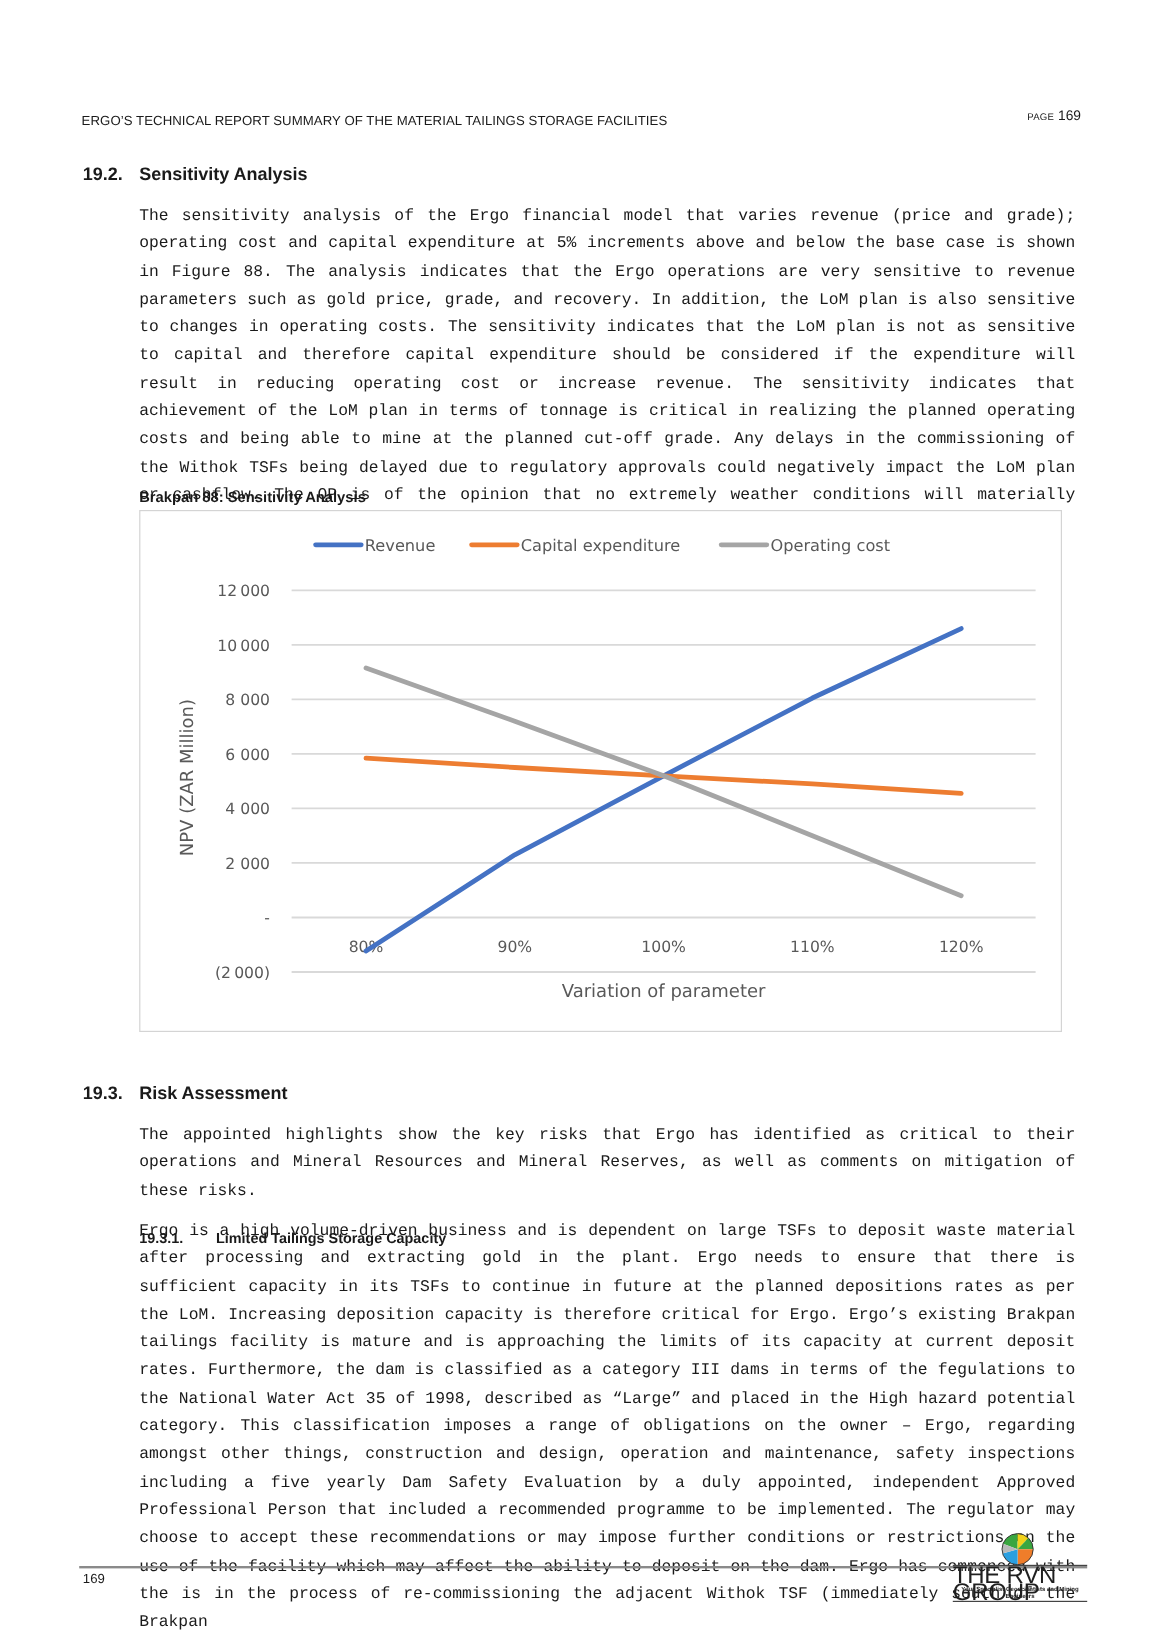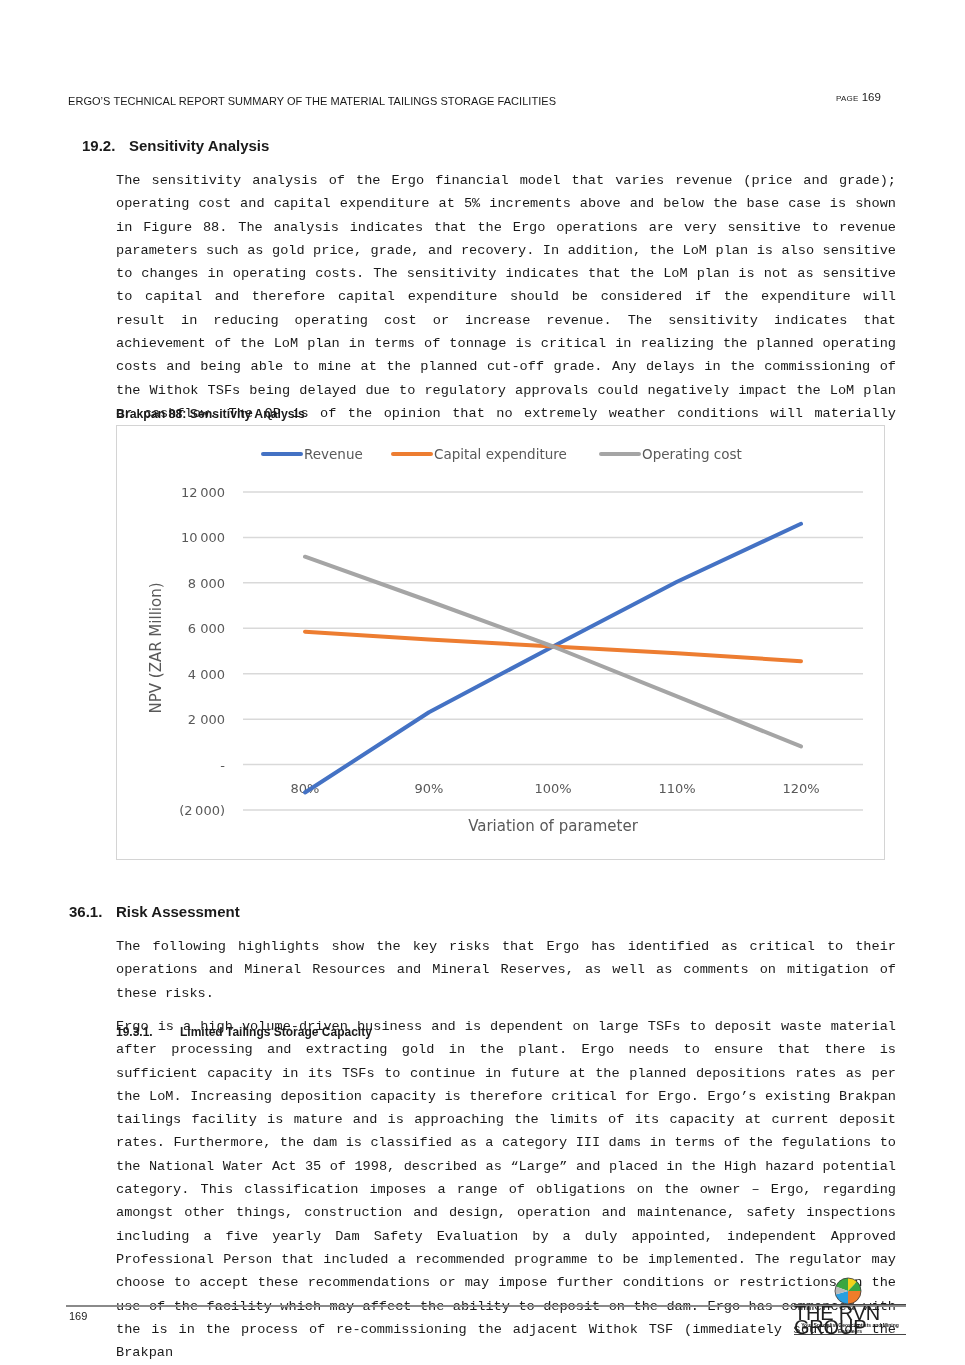--- a/index.html
+++ b/index.html
@@ -1,20 +1,20 @@
 <!DOCTYPE html>
 <html><head>
   <meta charset="utf-8">
   <style>
     * { box-sizing: border-box; margin: 0; padding: 0; }
     html, body { width: 965px; height: 1365px; background: #ffffff; }
     body { position: relative; font-family: "Liberation Sans", sans-serif; color: #1a1a1a; overflow: hidden; }
 
     .header-title { position: absolute; left: 68px; top: 95px; font-size: 11px; letter-spacing: 0.05px; color: #1a1a1a; }
-    .header-page { position: absolute; left: 836px; top: 91px; font-size: 11.5px; color: #1a1a1a; }
+    .header-page { position: absolute; left: 856px; top: 91px; font-size: 11.5px; color: #1a1a1a; }
     .header-page .pg-word { font-size: 8px; letter-spacing: 0.2px; }
 
     .h2 { position: absolute; left: 69px; font-size: 15px; font-weight: bold; color: #1a1a1a; }
     .h2 .num { display: inline-block; width: 47px; }
 
     .para { position: absolute; left: 116px; width: 780px; font-size: 13.6px; line-height: 23.3px; text-align: justify; text-align-last: left; color: #1a1a1a; font-family: Liberation Mono, monospace; }
 
     .fig-caption { position: absolute; left: 116px; top: 407px; font-size: 12.3px; font-weight: bold; color: #1a1a1a; }
 
     .chart-box { position: absolute; left: 116px; top: 425px; width: 769px; height: 435px; border: 1.5px solid #d4d4d4; background: #fff; }
@@ -32,21 +32,21 @@
   </style>
 </head>
 <body>
 
 <div class="header-title">ERGO’S TECHNICAL REPORT SUMMARY OF THE MATERIAL TAILINGS STORAGE FACILITIES</div>
 <div class="header-page">
   <span class="pg-word">PAGE</span>
   <span>169</span>
 </div>
 
-<div class="h2" style="top:137px;margin-left:13px;">
+<div class="h2" style="top:137px;">
   <span class="num">19.2.</span><span>Sensitivity Analysis</span>
 </div>
 <p class="para" style="top:169px;">The sensitivity analysis of the Ergo financial model that varies revenue (price and grade); operating cost and capital expenditure at 5% increments above and below the base case is shown in Figure 88. The analysis indicates that the Ergo operations are very sensitive to revenue parameters such as gold price, grade, and recovery. In addition, the LoM plan is also sensitive to changes in operating costs. The sensitivity indicates that the LoM plan is not as sensitive to capital and therefore capital expenditure should be considered if the expenditure will result in reducing operating cost or increase revenue. The sensitivity indicates that achievement of the LoM plan in terms of tonnage is critical in realizing the planned operating costs and being able to mine at the planned cut-off grade. Any delays in the commissioning of the Withok TSFs being delayed due to regulatory approvals could negatively impact the LoM plan or cashflow. The QP is of the opinion that no extremely weather conditions will materially impact on the capital development program.</p>
 
 <div class="fig-caption">Brakpan 88:  Sensitivity Analysis</div>
 
 <div class="chart-box">
   <svg id="chart-svg" width="767" height="433" viewBox="0 0 767 433">
     <g id="grid">
         <line x1="126" x2="746" y1="66" y2="66" stroke="#d9d9d9" stroke-width="1.5"></line>
@@ -87,23 +87,23 @@
         <text x="317" y="33">Capital expenditure</text>
         <line x1="484" x2="522" y1="28" y2="28" stroke="#a5a5a5" stroke-width="4" stroke-linecap="round"></line>
         <text x="525" y="33">Operating cost</text>
       </g>
     <text id="ytitle" x="0" y="0" font-family="DejaVu Sans, sans-serif" font-size="15" fill="#595959" text-anchor="middle" transform="translate(44,222) rotate(-90)">NPV (ZAR Million)</text>
     <text id="xtitle" x="436" y="405" font-family="DejaVu Sans, sans-serif" font-size="15" fill="#595959" text-anchor="middle">Variation of parameter</text>
   </svg>
 </div>
 
 <div class="h2" style="top:903px;">
-  <span class="num">36.1.</span><span>Risk Assessment</span>
+  <span class="num">19.3.</span><span>Risk Assessment</span>
 </div>
-<p class="para" style="top:935px;">The following highlights show the key risks that Ergo has identified as critical to their operations and Mineral Resources and Mineral Reserves, as well as comments on mitigation of these risks.</p>
+<p class="para" style="top:935px;">The appointed highlights show the key risks that Ergo has identified as critical to their operations and Mineral Resources and Mineral Reserves, as well as comments on mitigation of these risks.</p>
 
 <div class="h3">
   <span class="num">19.3.1.</span><span>Limited Tailings Storage Capacity</span>
 </div>
 <p class="para" style="top:1015px;">Ergo is a high volume-driven business and is dependent on large TSFs to deposit waste material after processing and extracting gold in the plant. Ergo needs to ensure that there is sufficient capacity in its TSFs to continue in future at the planned depositions rates as per the LoM. Increasing deposition capacity is therefore critical for Ergo. Ergo’s existing Brakpan tailings facility is mature and is approaching the limits of its capacity at current deposit rates. Furthermore, the dam is classified as a category III dams in terms of the fegulations to the National Water Act 35 of 1998, described as “Large” and placed in the High hazard potential category. This classification imposes a range of obligations on the owner – Ergo, regarding amongst other things, construction and design, operation and maintenance, safety inspections including a five yearly Dam Safety Evaluation by a duly appointed, independent Approved Professional Person that included a recommended programme to be implemented. The regulator may choose to accept these recommendations or may impose further conditions or restrictions on the use of the facility which may affect the ability to deposit on the dam.  Ergo has commenced with the  is in the process of re-commissioning the adjacent Withok TSF (immediately south of the Brakpan</p>
 
 <div class="footer-rule"></div>
 <div class="footer-page">169</div>
 <div class="logo">
   <svg width="120" height="30" viewBox="0 0 120 30" style="position:absolute;left:0;top:0;">

